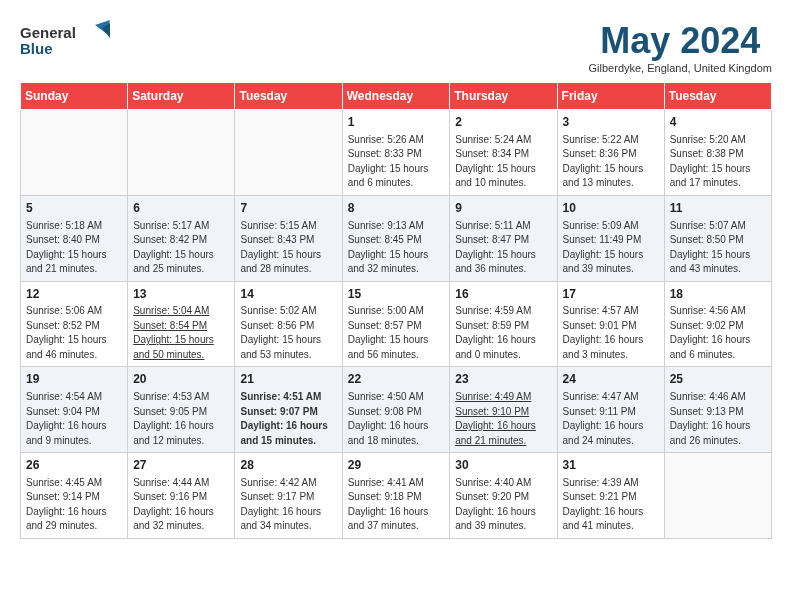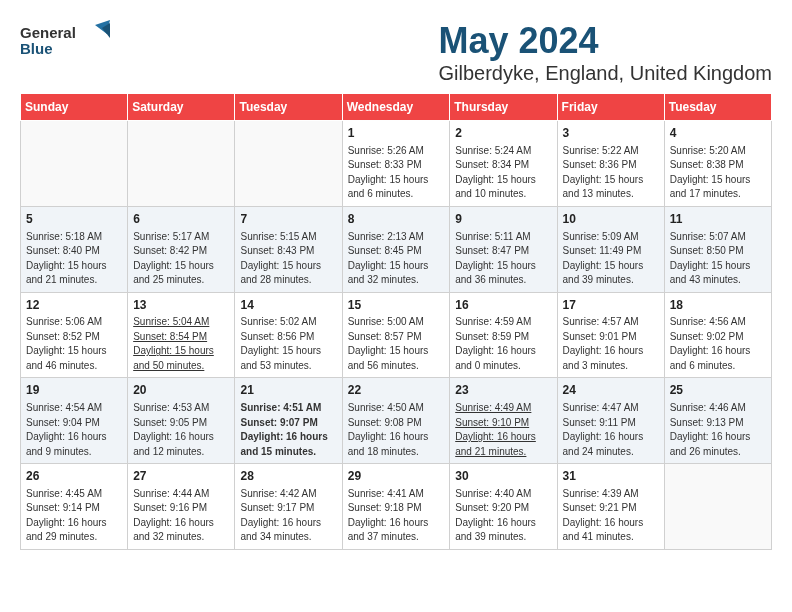--- a/index.html
+++ b/index.html
@@ -23,32 +23,32 @@
       margin-bottom: 8px;
     }
 
     .logo {
       display: flex;
       align-items: center;
       gap: 4px;
     }
 
     .title-area {
-      text-align: left;
+      text-align: center;
       margin-left: 48px;
     }
 
     .month-title {
       font-size: 36px;
       font-weight: bold;
       color: #1a5276;
     }
 
     .location-title {
-      font-size: 20px;
+      font-size: 11px;
       color: #333;
     }
 
     .calendar-table {
       width: 100%;
       border-collapse: collapse;
       font-size: 11px;
     }
 
     .calendar-table th {
@@ -180,21 +180,21 @@
         </td>
         <td>
           <span class="day-number">7</span>
           <div class="day-info" style="white-space: pre-line;">Sunrise: 5:15 AM
 Sunset: 8:43 PM
 Daylight: 15 hours
 and 28 minutes.</div>
         </td>
         <td>
           <span class="day-number">8</span>
-          <div class="day-info" style="white-space: pre-line;">Sunrise: 2:13 AM
+          <div class="day-info" style="white-space: pre-line;">Sunrise: 9:13 AM
 Sunset: 8:45 PM
 Daylight: 15 hours
 and 32 minutes.</div>
         </td>
         <td>
           <span class="day-number">9</span>
           <div class="day-info" style="white-space: pre-line;">Sunrise: 5:11 AM
 Sunset: 8:47 PM
 Daylight: 15 hours
 and 36 minutes.</div>

